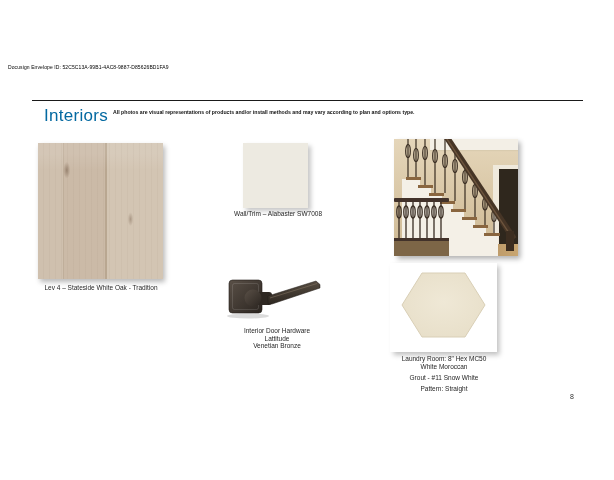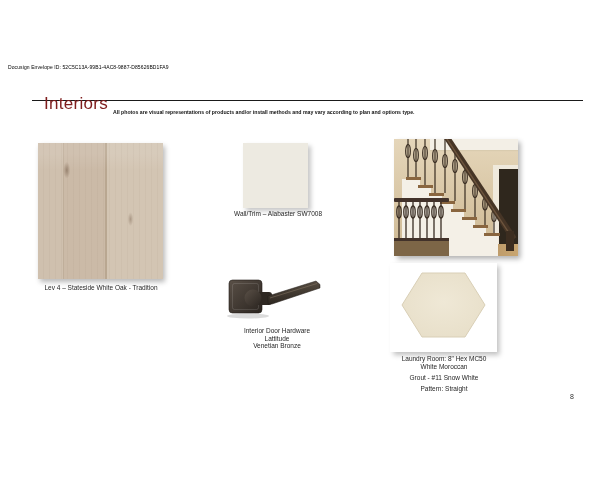--- a/index.html
+++ b/index.html
@@ -5,21 +5,21 @@
   html,body{margin:0;padding:0;background:#fff;}
   #page{
     position:relative;width:614px;height:480px;background:#ffffff;overflow:hidden;
     font-family:"Liberation Sans","DejaVu Sans",sans-serif;color:#1a1a1a;
   }
   .abs{position:absolute;}
 
   
   #envelope-id{left:8px;top:64px;font-size:5px;color:#000;letter-spacing:.1px;}
   #title-rule{left:32px;top:100px;width:551px;height:0;border-top:1.5px solid #1a1a1a;}
-  #page-title{left:44px;top:94px;font-size:17px;font-weight:400;color:#7f1d1d;letter-spacing:.3px;}
+  #page-title{left:44px;top:106px;font-size:17px;font-weight:400;color:#0369a1;letter-spacing:.3px;}
   #disclaimer{left:113px;top:109px;width:360px;font-size:5.2px;font-weight:bold;color:#111;}
 
   
   .caption{font-size:6.5px;color:#262626;text-align:center;line-height:7.6px;}
 
   
   #wood-sample{
     left:38px;top:143px;width:125px;height:136px;
     box-shadow:2px 3px 5px rgba(0,0,0,.28);
     background:

